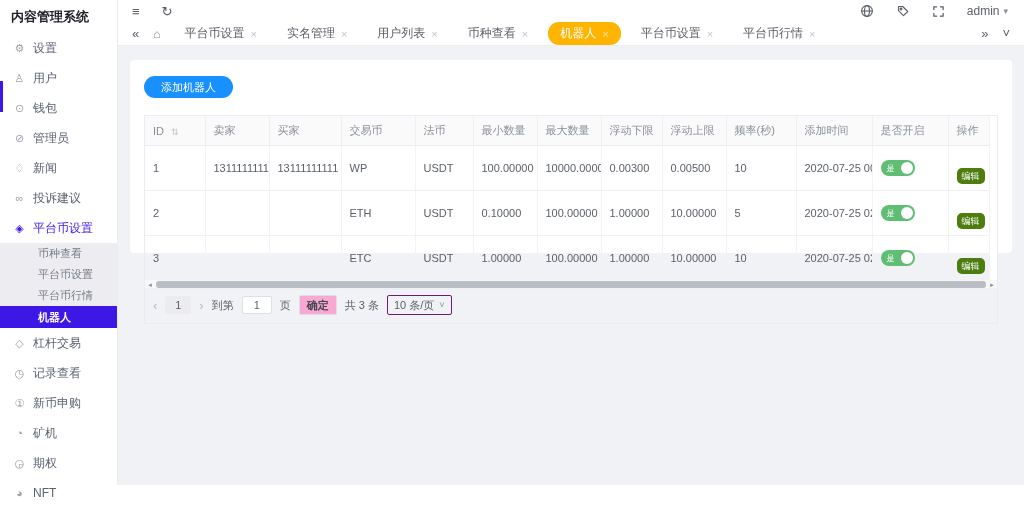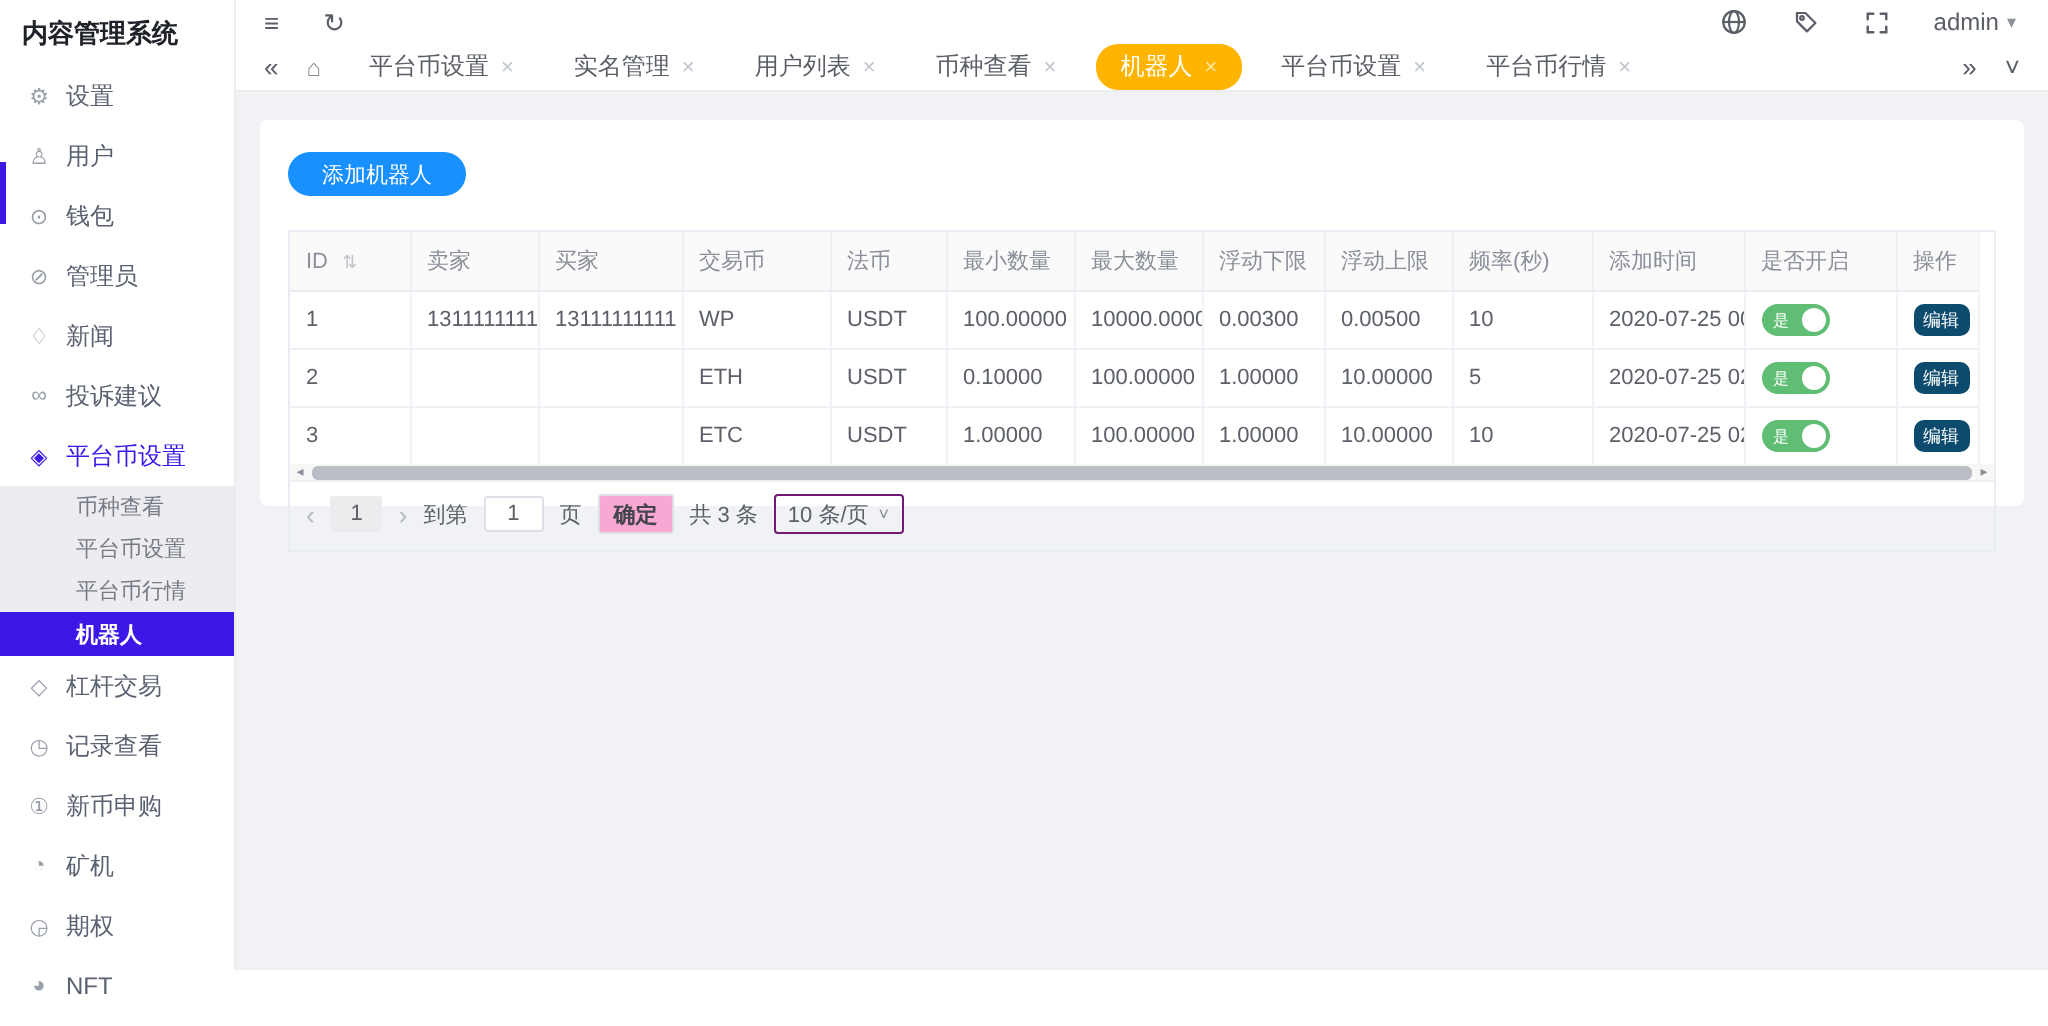--- a/index.html
+++ b/index.html
@@ -68,22 +68,22 @@
        color:#5c6068; white-space:nowrap; overflow:hidden; height:26px; }
   td:last-child { border-right:none; }
   tr:last-child td { border-bottom:none; }
   .sort { font-size:9px; color:#c0c4cc; margin-left:4px; }
 
   .toggle { width:34px; height:16px; border-radius:8px; background:#5fbe73; position:relative;
             display:inline-flex; align-items:center; cursor:pointer; }
   .toggle .t-label { color:#fff; font-size:8px; margin-left:6px; }
   .toggle .knob { position:absolute; right:2px; top:2px; width:12px; height:12px;
                   border-radius:50%; background:#fff; }
-  .edit-btn { background:#0c4a6e; color:#fff; border:none; border-radius:5px; height:16px;
-              padding:0 5px; font-size:9px; cursor:pointer; font-family:inherit; }
+  .edit-btn { background:#4d7c0f; color:#fff; border:none; border-radius:5px; height:16px;
+              padding:0 5px; font-size:9px; cursor:pointer; font-family:inherit;margin-top:16px; }
 
   .v-gutter { width:10px; background:#fff; border-left:1px solid #f2f3f7; }
 
   .h-scrollbar { height:9px; background:#f7f7f8; display:flex; align-items:center;
                  border-bottom:1px solid #eef0f5; }
   .h-arrow { width:10px; text-align:center; font-size:7px; color:#8a8f99; line-height:9px;
              cursor:pointer; }
   .h-thumb { flex:1; height:7px; background:#b9bdc4; border-radius:3px; margin:0 1px;
              cursor:pointer; }
 

